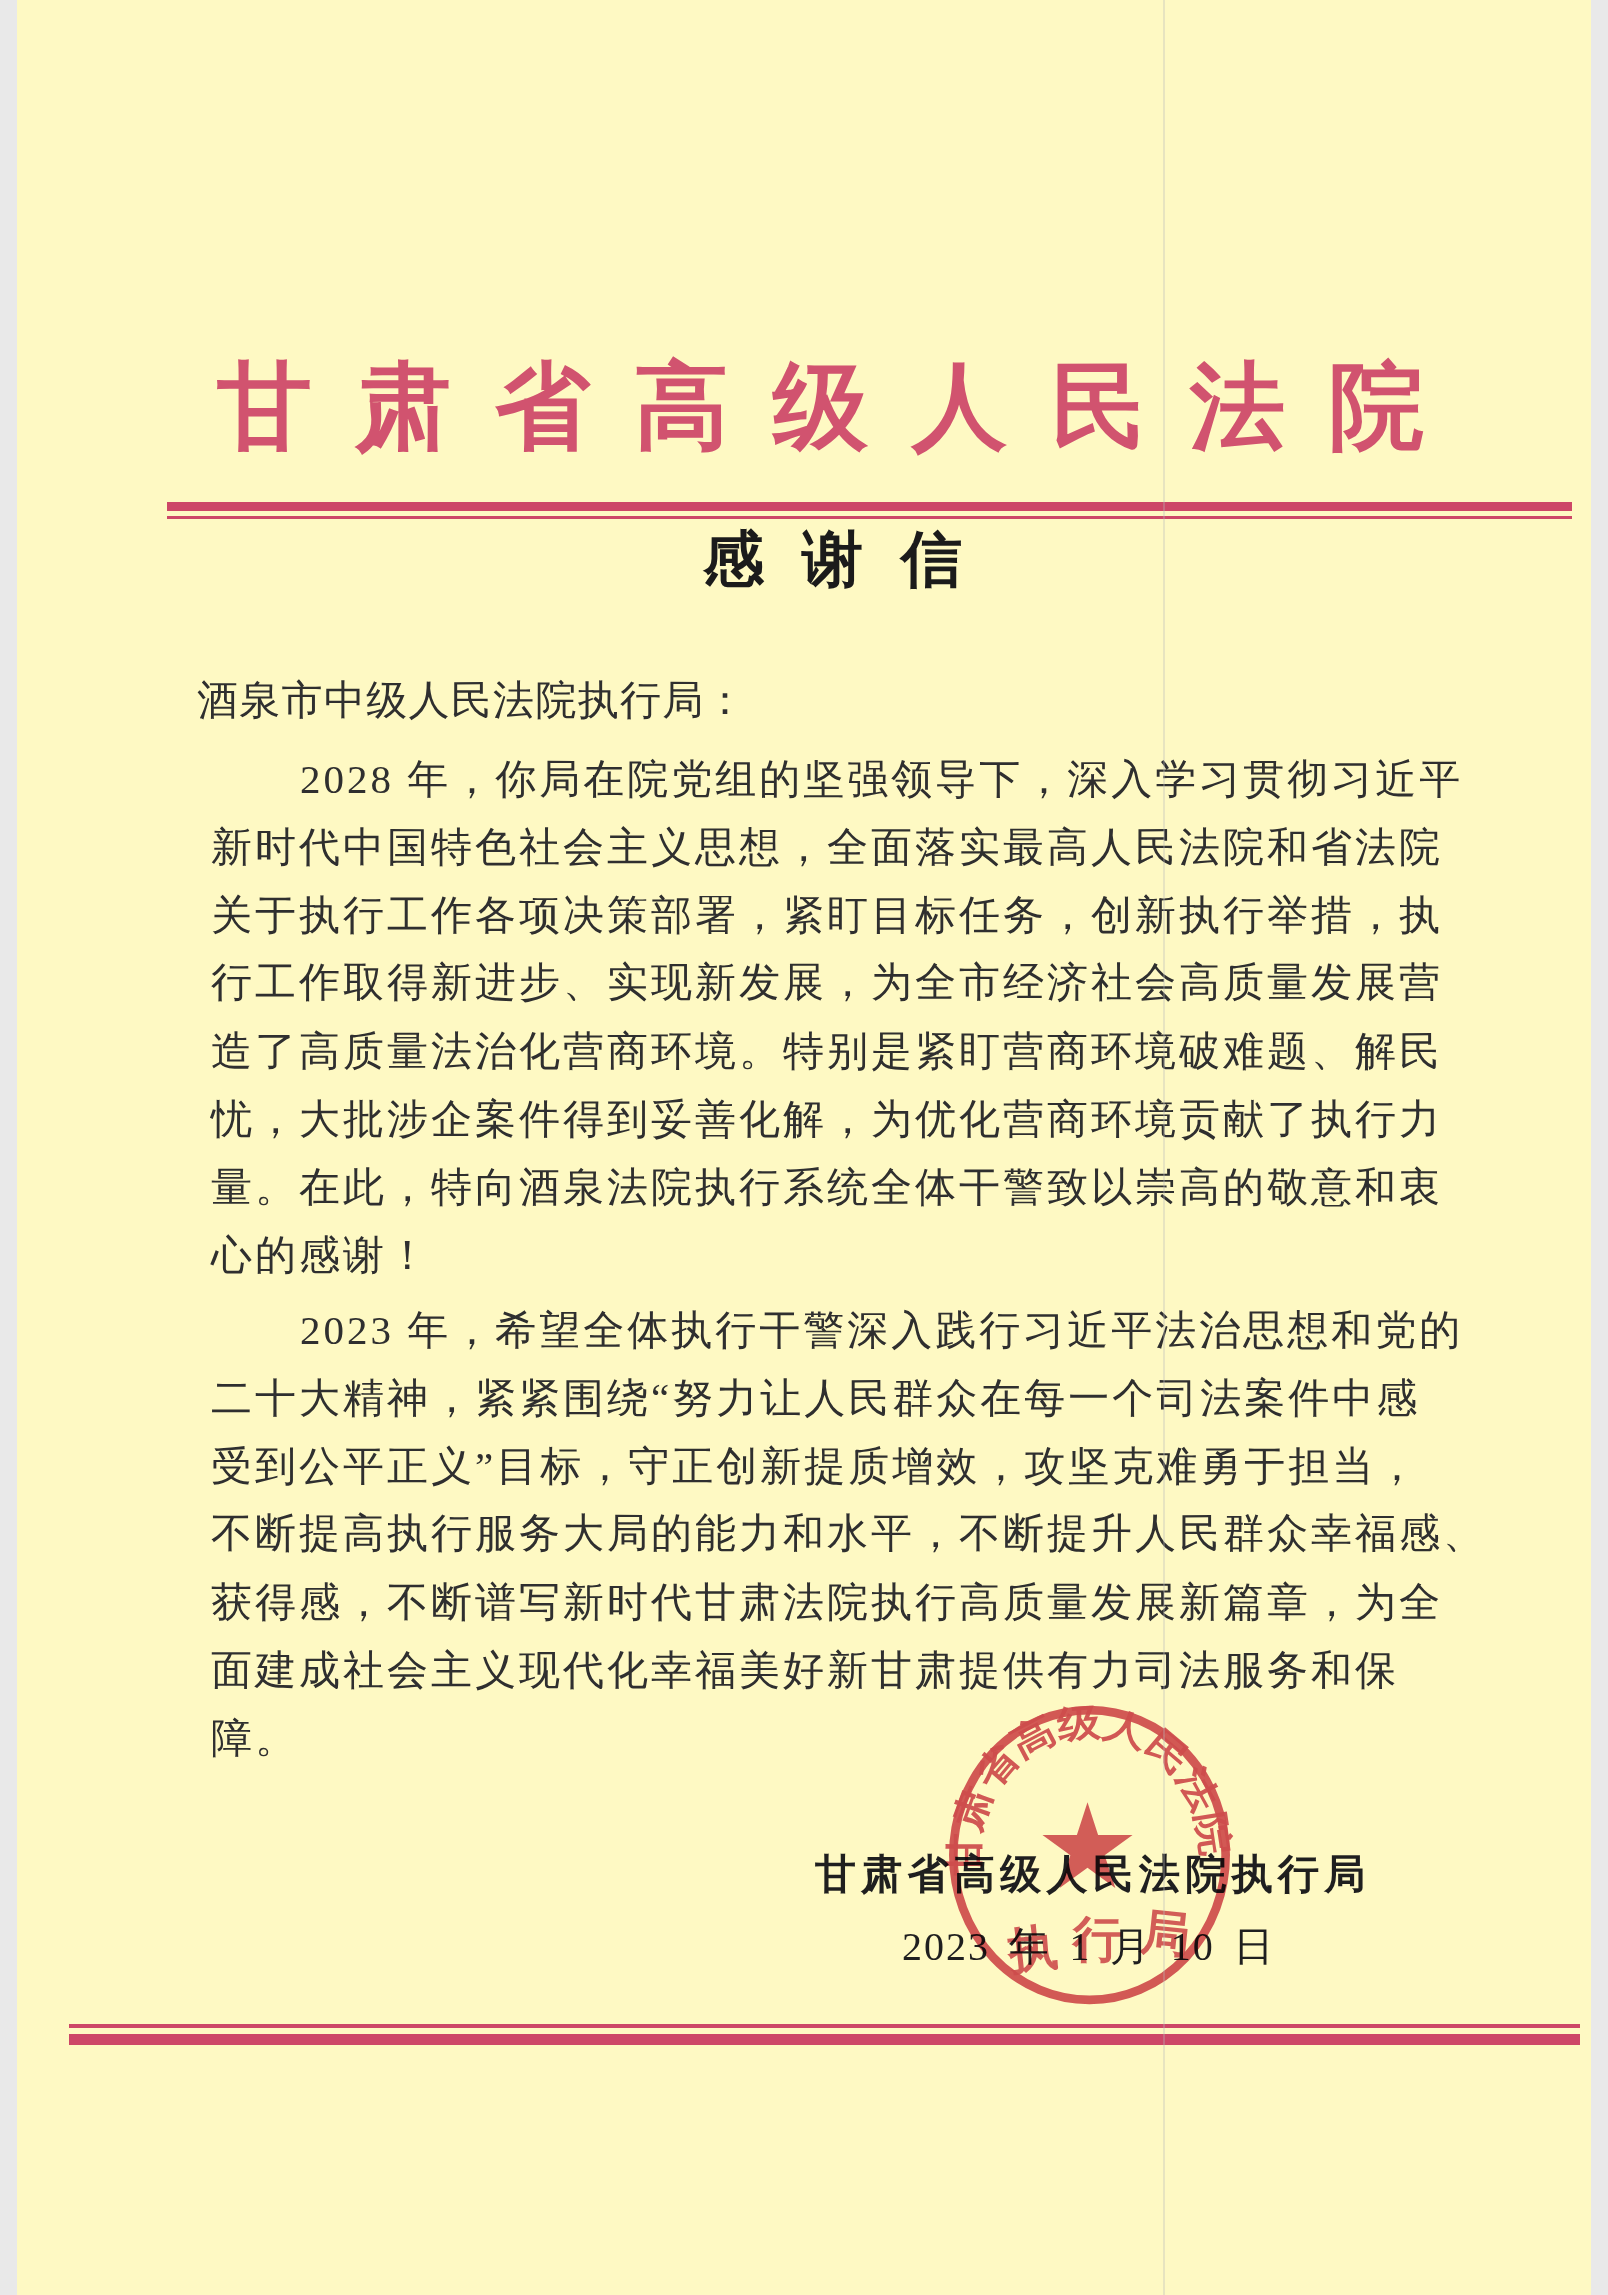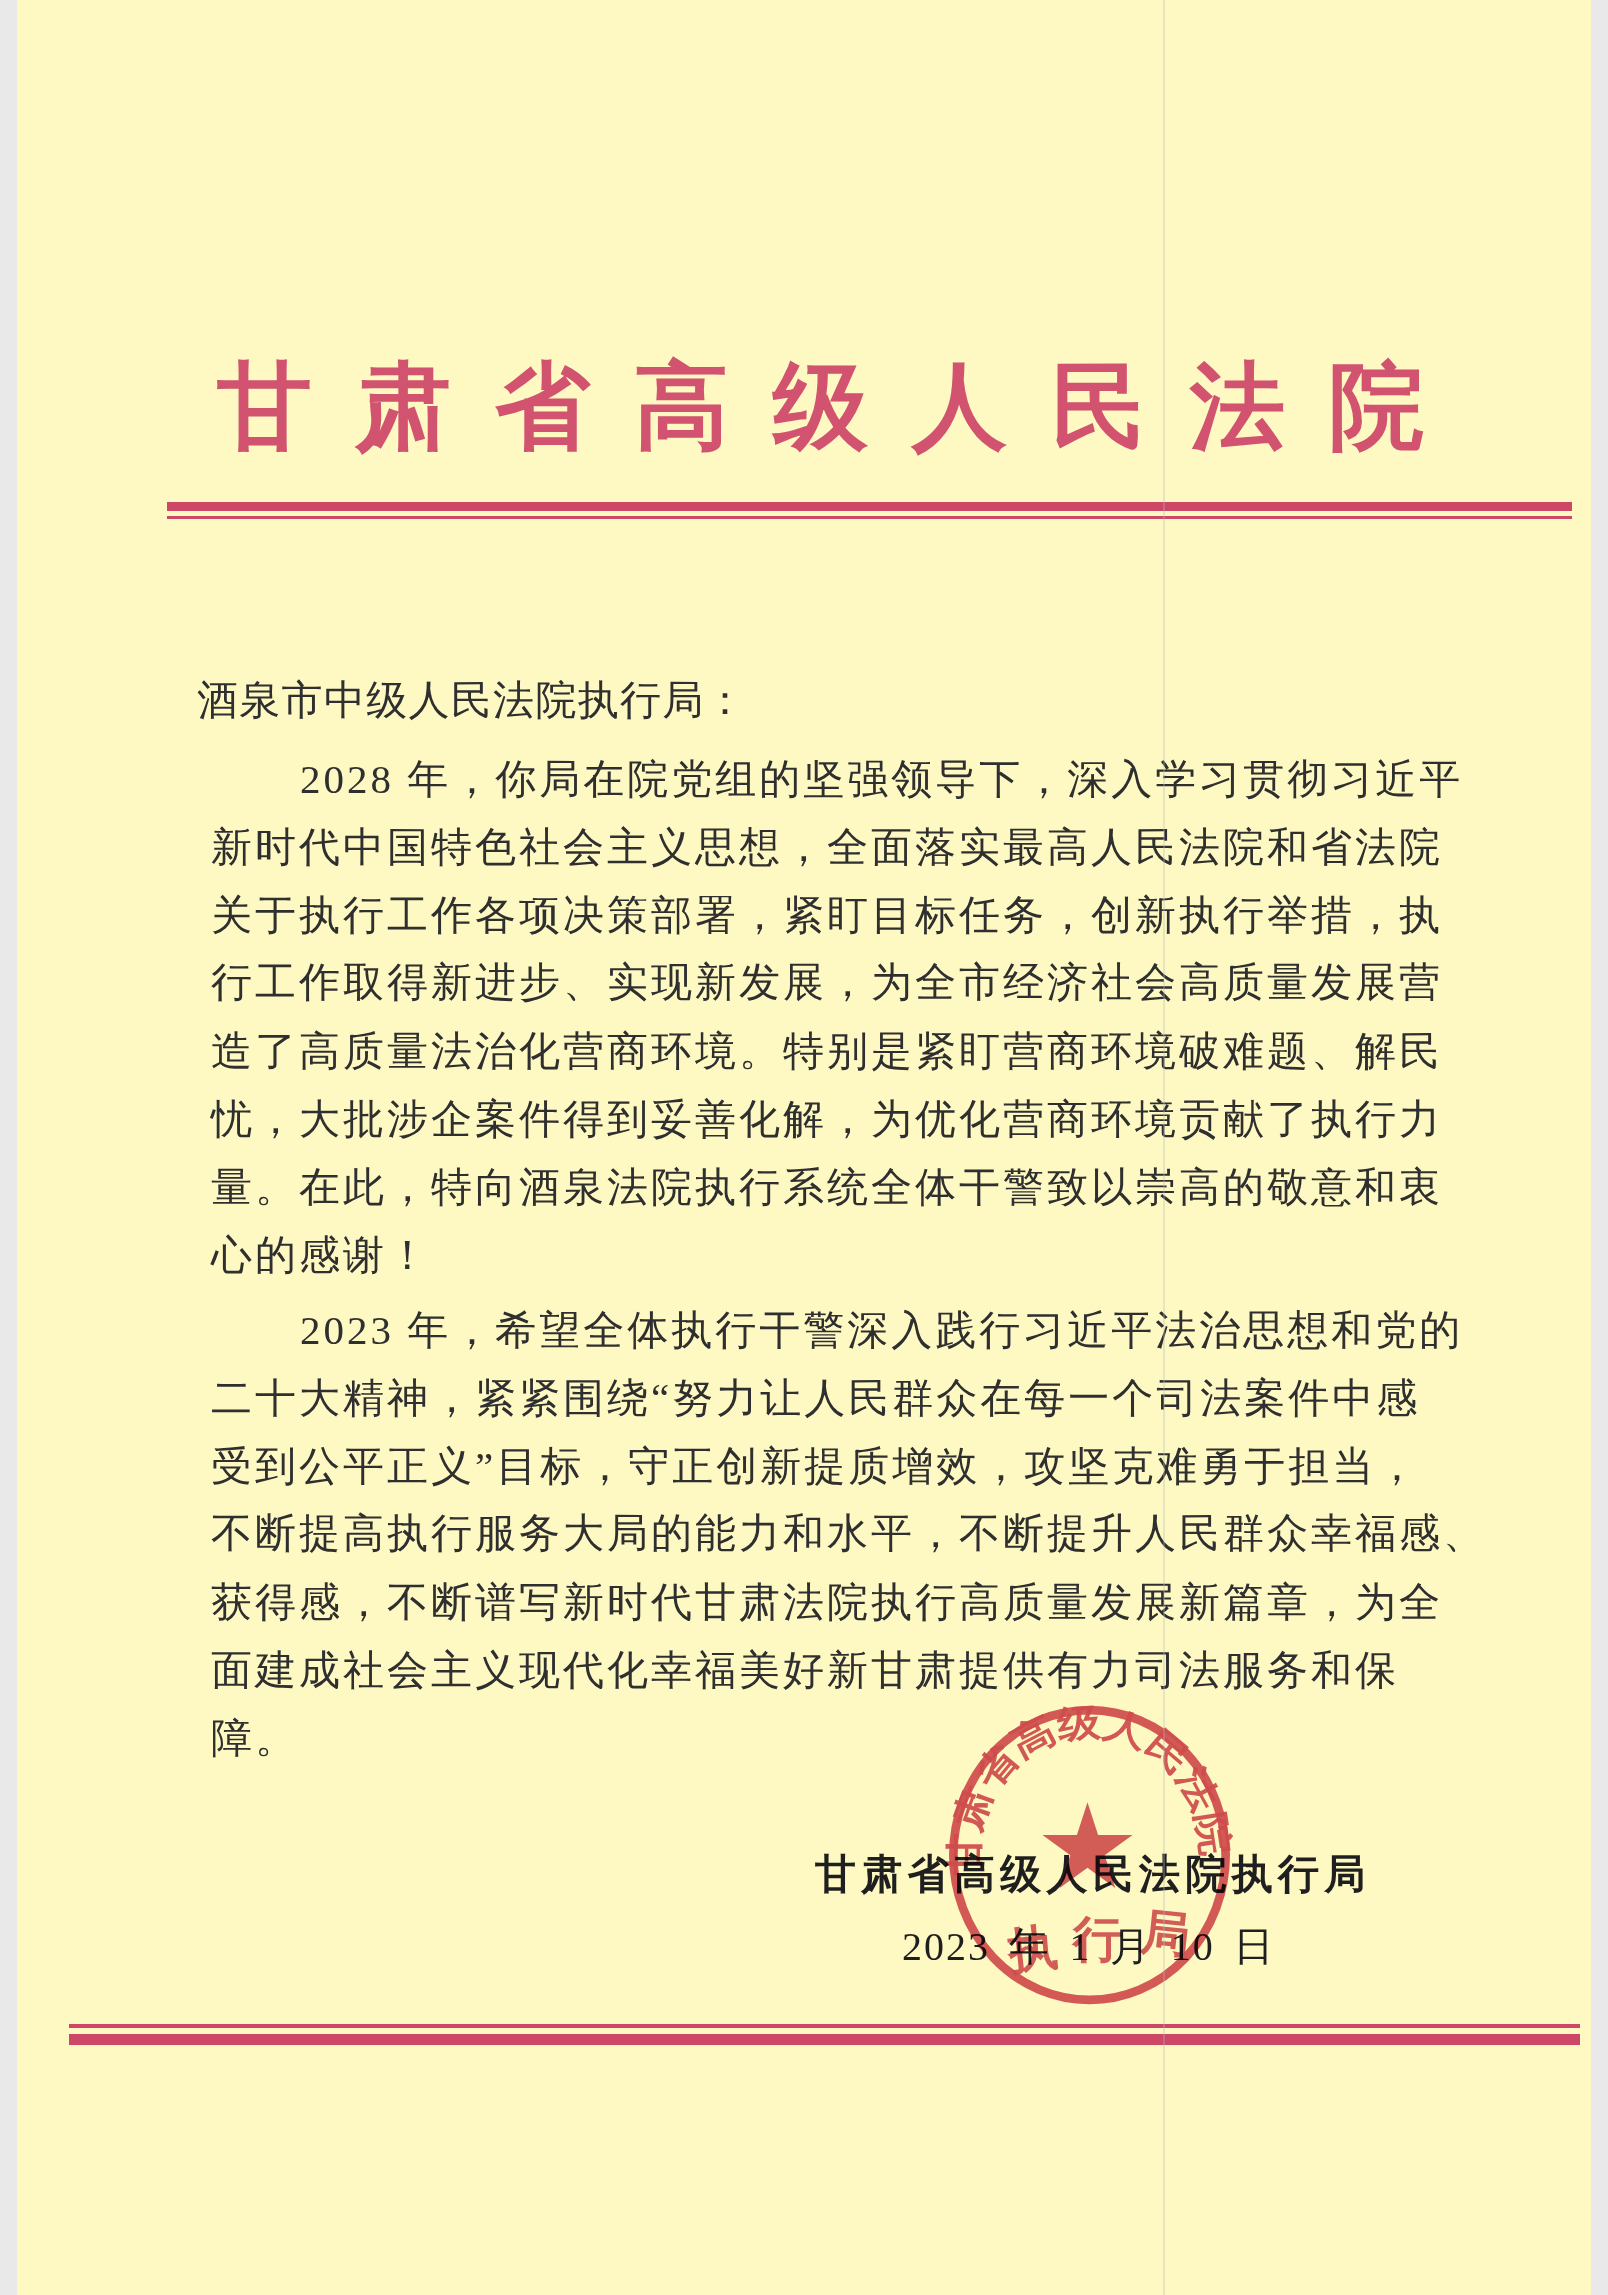--- a/index.html
+++ b/index.html
@@ -67,20 +67,21 @@
 </style>
 </head>
 <body>
 
 <div id="page">
 
   <div class="letterhead">甘肃省高级人民法院</div>
   <div class="rule rule-hd-thick"></div>
   <div class="rule rule-hd-thin"></div>
 
+  <div class="letter-title">感谢信</div>
 
   <div class="salutation">酒泉市中级人民法院执行局：</div>
 
   <div>
     <div class="bline indent" style="top:755px">2028 年，你局在院党组的坚强领导下，深入学习贯彻习近平</div>
     <div class="bline" style="top:823px">新时代中国特色社会主义思想，全面落实最高人民法院和省法院</div>
     <div class="bline" style="top:891px">关于执行工作各项决策部署，紧盯目标任务，创新执行举措，执</div>
     <div class="bline" style="top:958px">行工作取得新进步、实现新发展，为全市经济社会高质量发展营</div>
     <div class="bline" style="top:1027px">造了高质量法治化营商环境。特别是紧盯营商环境破难题、解民</div>
     <div class="bline" style="top:1095px">忧，大批涉企案件得到妥善化解，为优化营商环境贡献了执行力</div>

